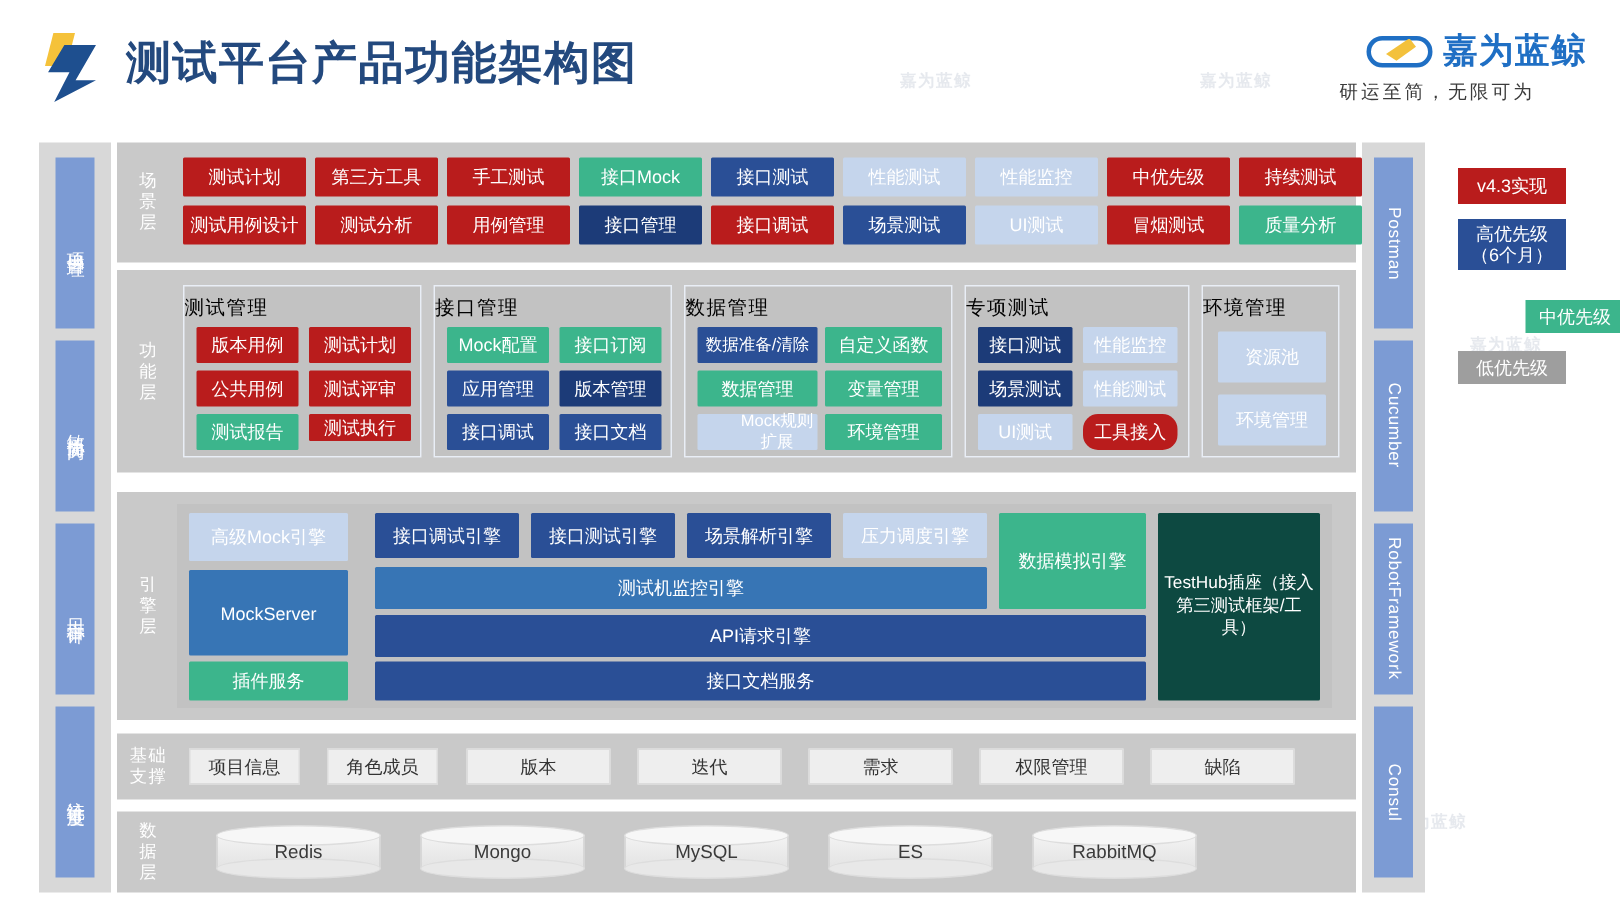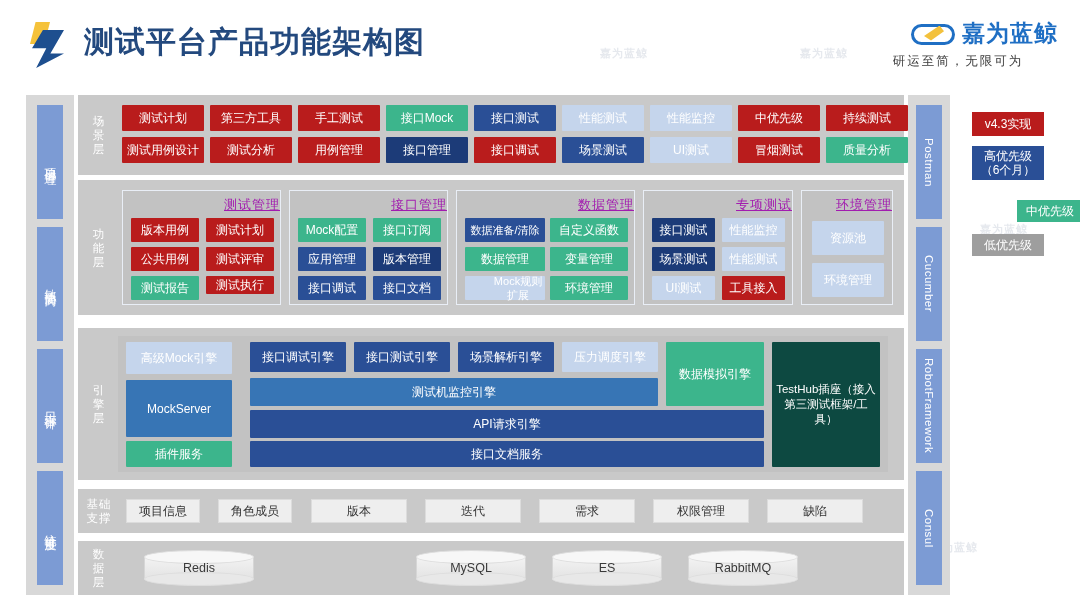--- a/index.html
+++ b/index.html
@@ -87,21 +87,21 @@
   .c-gray  { background: #9e9e9e; }
   .c-steel { background: #3775b5; }
   .c-teal  { background: #0d4941; }
 
   
   .group {
     position: absolute; background: #c2c2c2; border: 1px solid #e9eef6;
   }
   .group-title {
     position: absolute; left: 0; top: 5px; width: 100%;
-    text-align: right; color: #a21caf; font-size: 13px; letter-spacing: 1px; text-decoration: underline;
+    text-align: left; color: #000000; font-size: 13px; letter-spacing: 1px;
   }
 
   
   .panel { position: absolute; background: #c2c2c2; }
 
   
   .basechip {
     position: absolute; display: flex; align-items: center; justify-content: center;
     background: #eeeeee; color: #333333; font-size: 12px; border: 1px solid #dcdcdc;
   }
@@ -268,21 +268,21 @@
       <div class="chip c-mid" style="left:93px;top:85px;width:78px;height:24px;">环境管理</div>
     </div>
 
     <div class="group" style="left:565px;top:10px;width:150px;height:115px;">
       <div class="group-title">专项测试</div>
       <div class="chip c-high2" style="left:8px;top:27px;width:63px;height:24px;">接口测试</div>
       <div class="chip c-low" style="left:78px;top:27px;width:63px;height:24px;">性能监控</div>
       <div class="chip c-high2" style="left:8px;top:56px;width:63px;height:24px;">场景测试</div>
       <div class="chip c-low" style="left:78px;top:56px;width:63px;height:24px;">性能测试</div>
       <div class="chip c-low" style="left:8px;top:85px;width:63px;height:24px;">UI测试</div>
-      <div class="chip c-v43" style="left:78px;top:85px;width:63px;height:24px;">工具接入</div>
+      <div class="chip c-v43" style="left:78px;top:85px;width:63px;height:24px;border-radius:10px;">工具接入</div>
     </div>
 
     <div class="group" style="left:723px;top:10px;width:92px;height:115px;">
       <div class="group-title">环境管理</div>
       <div class="chip c-low" style="left:10px;top:30px;width:72px;height:34px;">资源池</div>
       <div class="chip c-low" style="left:10px;top:72px;width:72px;height:34px;">环境管理</div>
     </div>
   </div>
 
   <div class="layer" style="left:78px;top:328px;width:826px;height:152px;">
@@ -332,20 +332,26 @@
       <div>据</div>
       <div>层</div>
     </div>
 
     <div class="cyl" style="left:66px;top:9px;width:110px;height:36px;">
       <div class="body"></div>
         <div class="bottom"></div>
         <div class="top"></div>
       <div class="label">Redis</div>
     </div>
+    <div class="cyl" style="left:202px;top:9px;width:110px;height:36px;">
+      <div class="body"></div>
+        <div class="bottom"></div>
+        <div class="top"></div>
+      <div class="label">Mongo</div>
+    </div>
     <div class="cyl" style="left:338px;top:9px;width:110px;height:36px;">
       <div class="body"></div>
         <div class="bottom"></div>
         <div class="top"></div>
       <div class="label">MySQL</div>
     </div>
     <div class="cyl" style="left:474px;top:9px;width:110px;height:36px;">
       <div class="body"></div>
         <div class="bottom"></div>
         <div class="top"></div>

